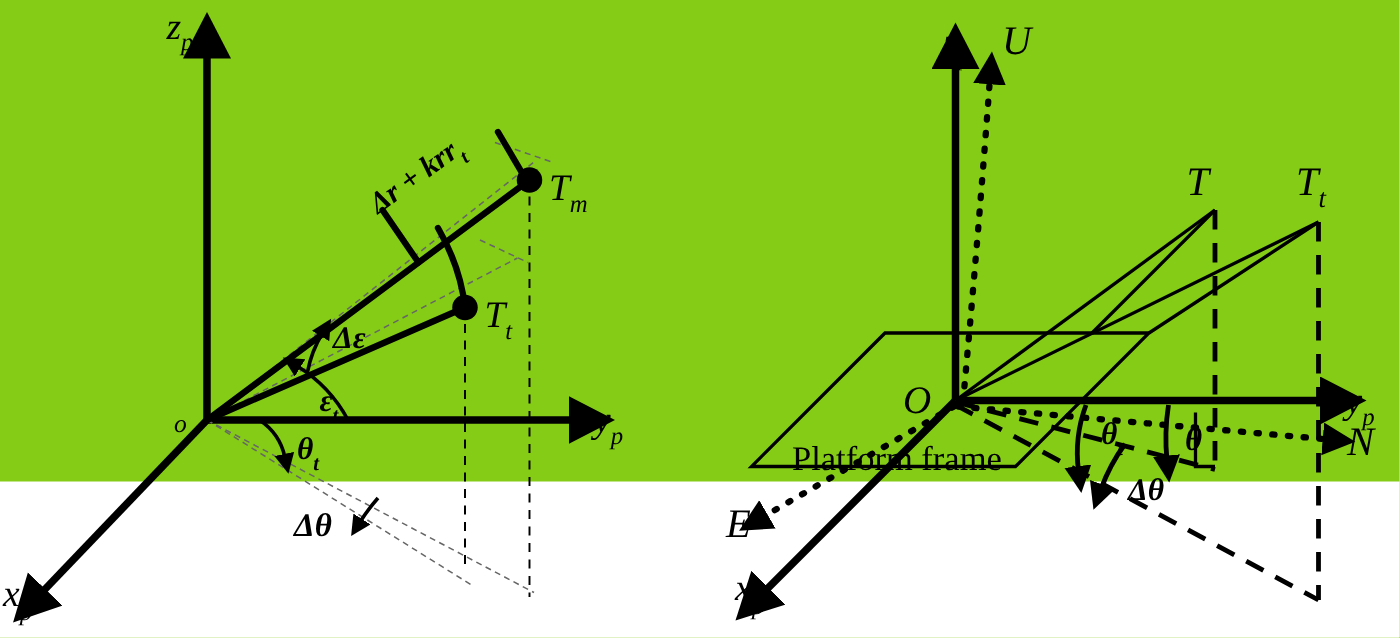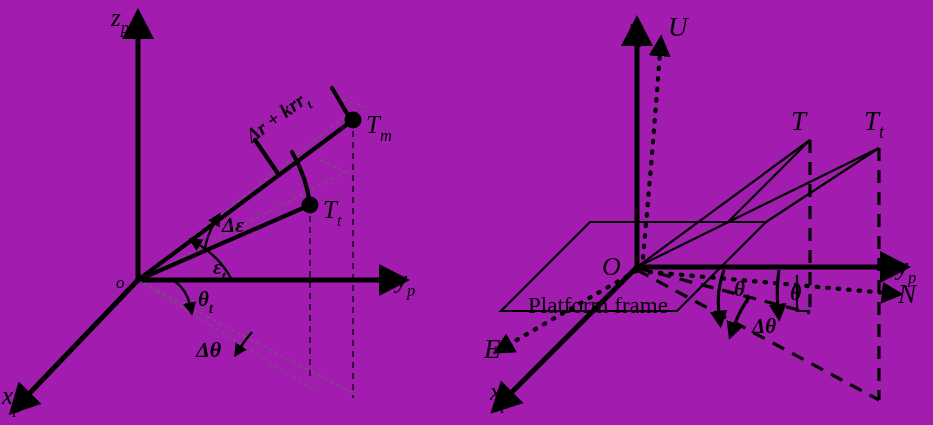--- a/index.html
+++ b/index.html
@@ -9,22 +9,22 @@
   }
   body {
     width: 933px;
     height: 425px;
     font-family: "Liberation Serif", serif;
     overflow: hidden;
   }
   #figure-root {
     position: relative;
     width: 933px;
-    height: 425px;
-    background: #a21caf;
+    height: 321px;
+    background: #84cc16;
   }
   svg.diagram {
     position: absolute;
     top: 0;
     display: block;
   }
   #diagram-left { left: 0; }
   #diagram-right { left: 466px; }
 
   .axis-line {

